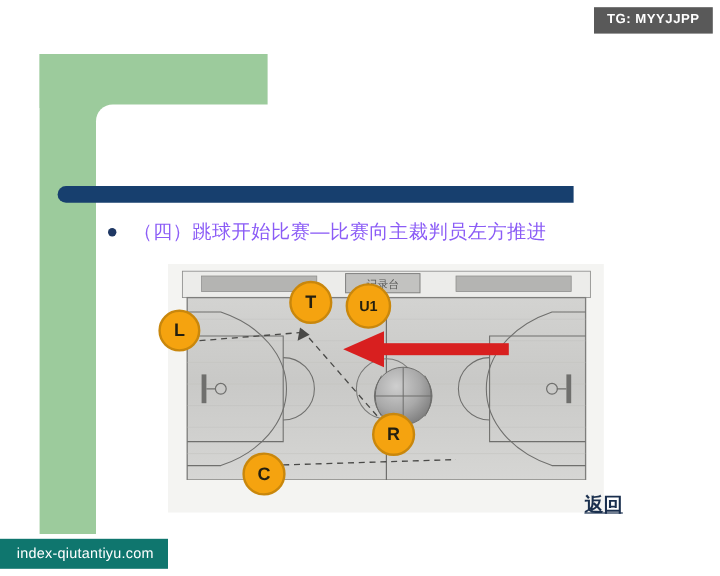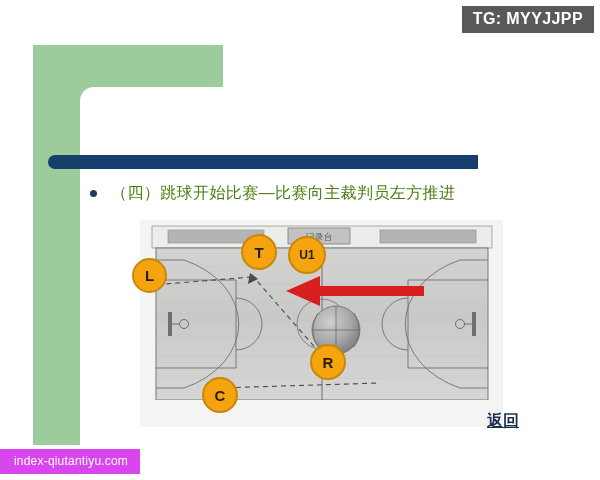--- a/index.html
+++ b/index.html
@@ -19,34 +19,34 @@
     background: #ffffff;
   }
 
   
   .tg-tag {
     position: absolute;
     top: 6px;
     right: 6px;
     background: #595959;
     color: #ffffff;
-    font-size: 16px;
+    font-size: 11px;
     font-weight: bold;
     letter-spacing: 0.4px;
     padding: 5px 11px 6px 11px;
     line-height: 1;
     z-index: 40;
   }
 
   
   .watermark {
     position: absolute;
     left: 0;
     bottom: 6px;
-    background: #d946ef;
+    background: #0f766e;
     color: #ffffff;
     font-size: 12px;
     letter-spacing: 0.2px;
     padding: 6px 12px 7px 14px;
     line-height: 1;
     z-index: 40;
   }
 
   
   .green-vert {
@@ -120,21 +120,21 @@
   .bullet-dot {
     width: 7px;
     height: 7px;
     border-radius: 50%;
     background: #1f3864;
     margin-right: 14px;
     flex: 0 0 auto;
   }
   .bullet-text {
     font-size: 16px;
-    color: #4d7c0f;
+    color: #8b5cf6;
     letter-spacing: 0.4px;
     font-family: Liberation Sans, sans-serif;
   }
 
   
   .court-wrap {
     position: absolute;
     left: 140px;
     top: 220px;
     width: 363px;

